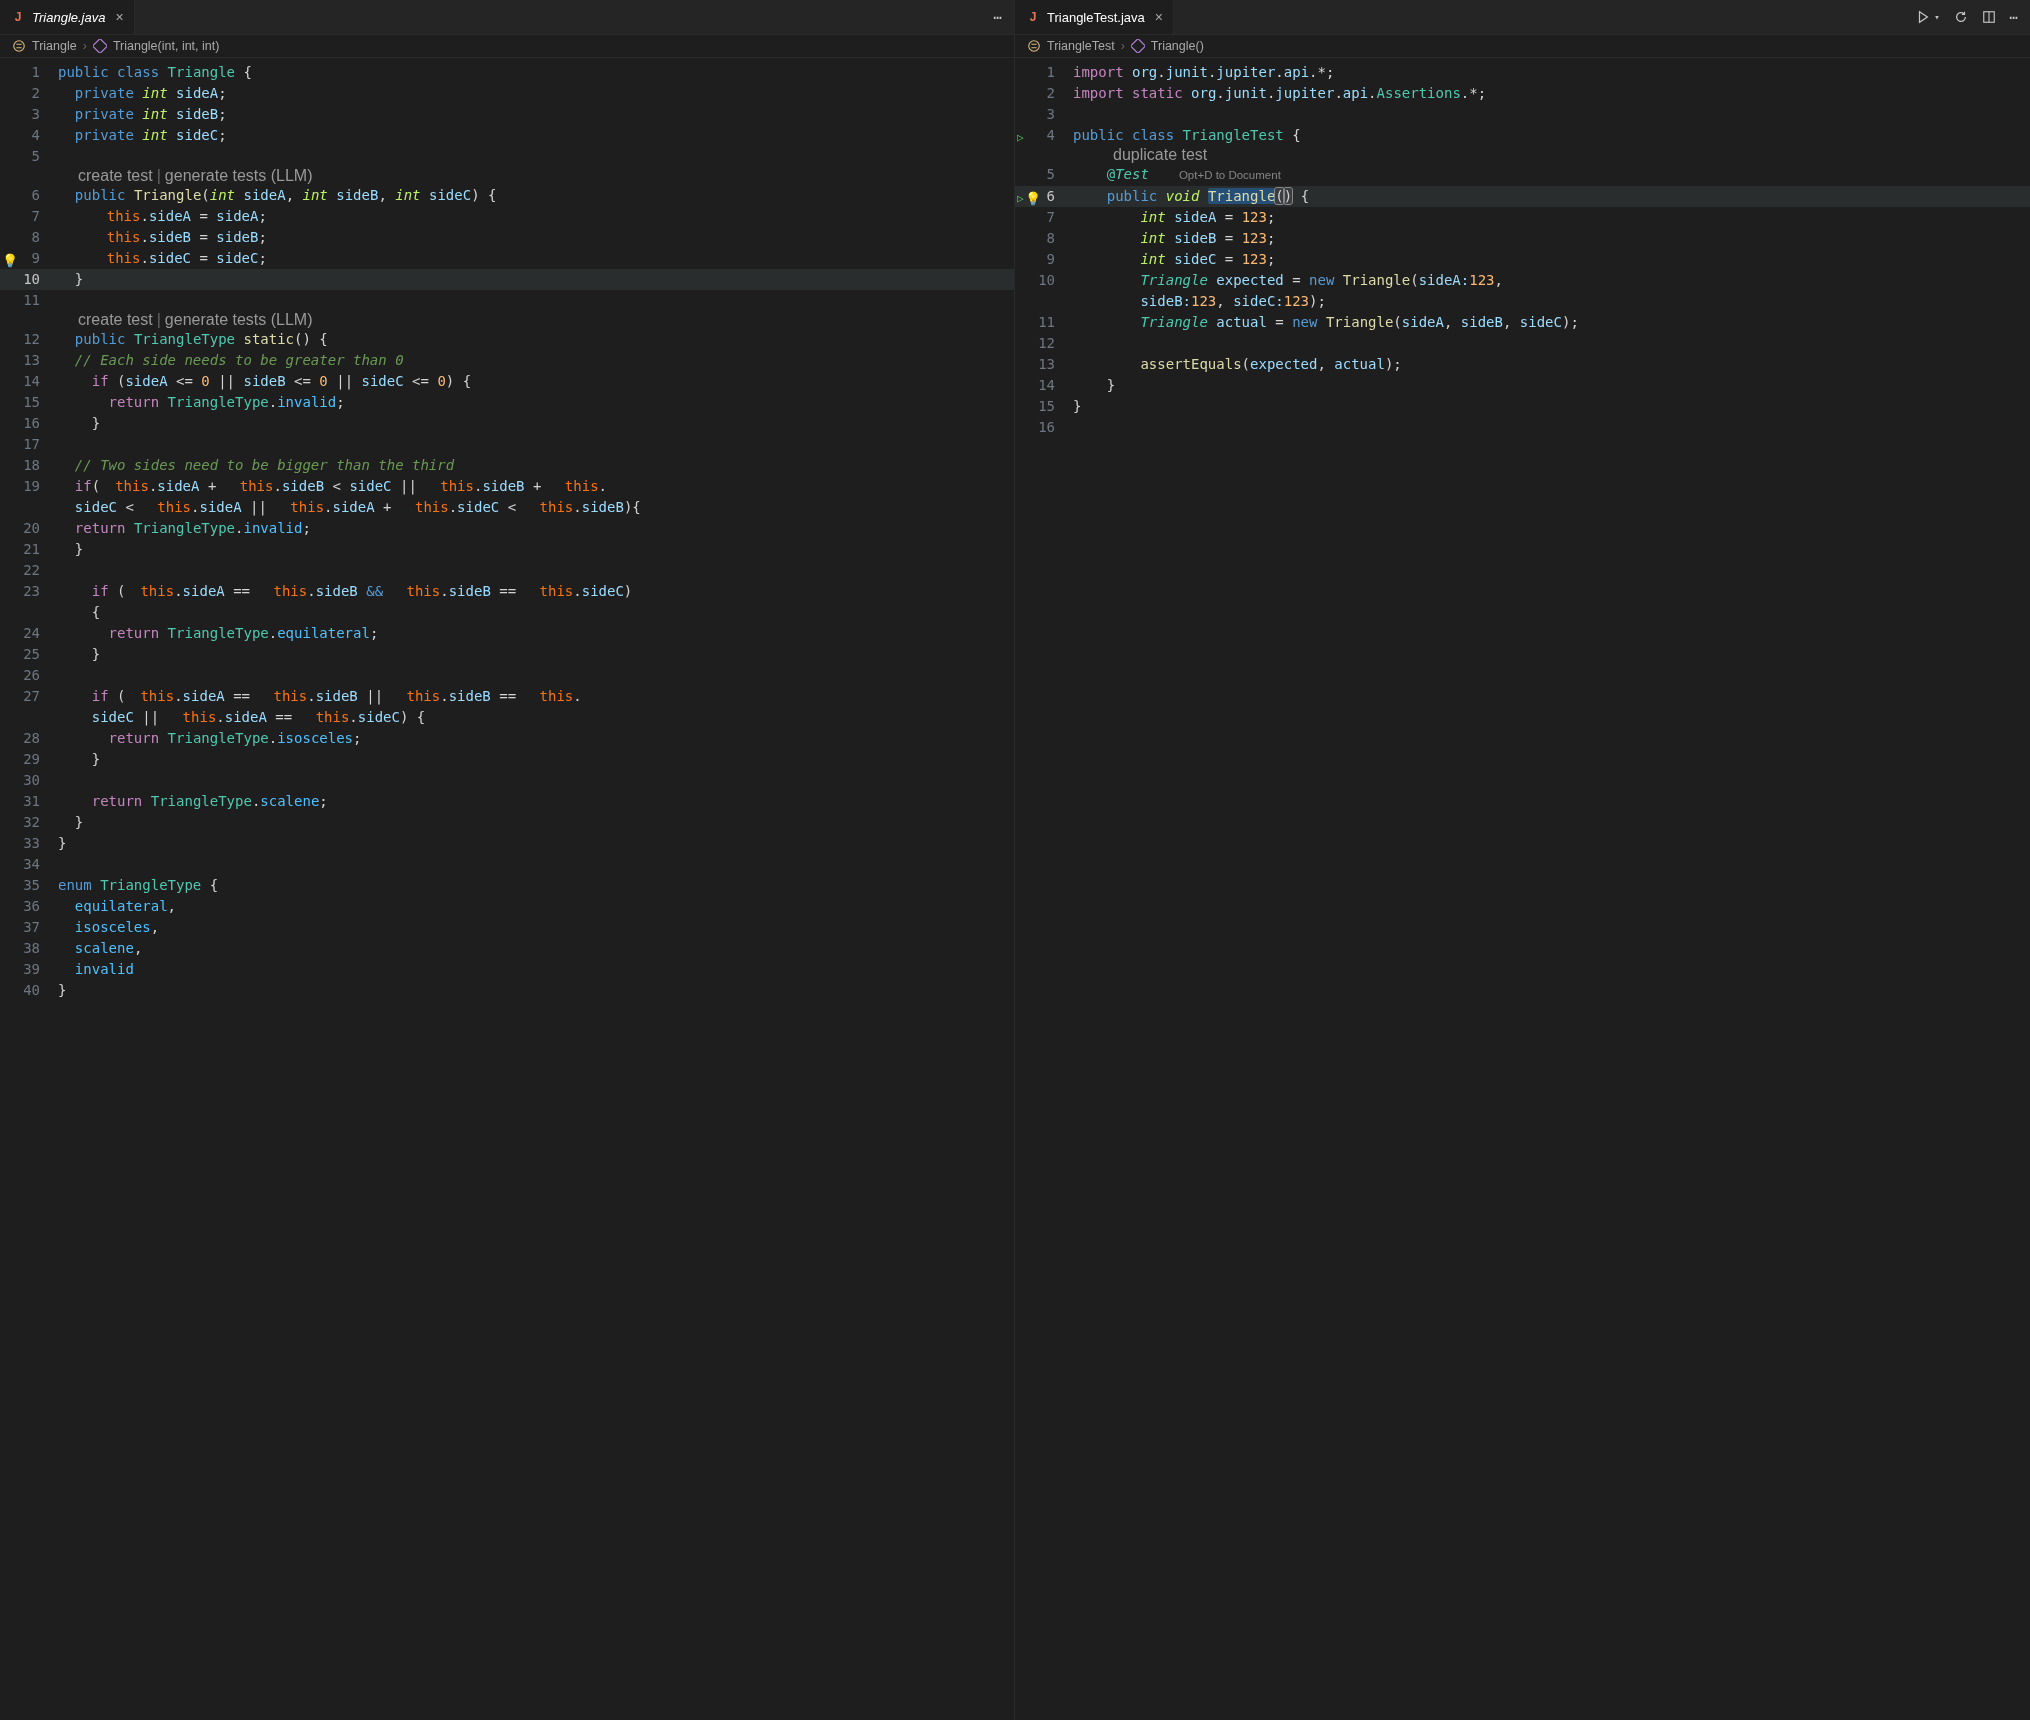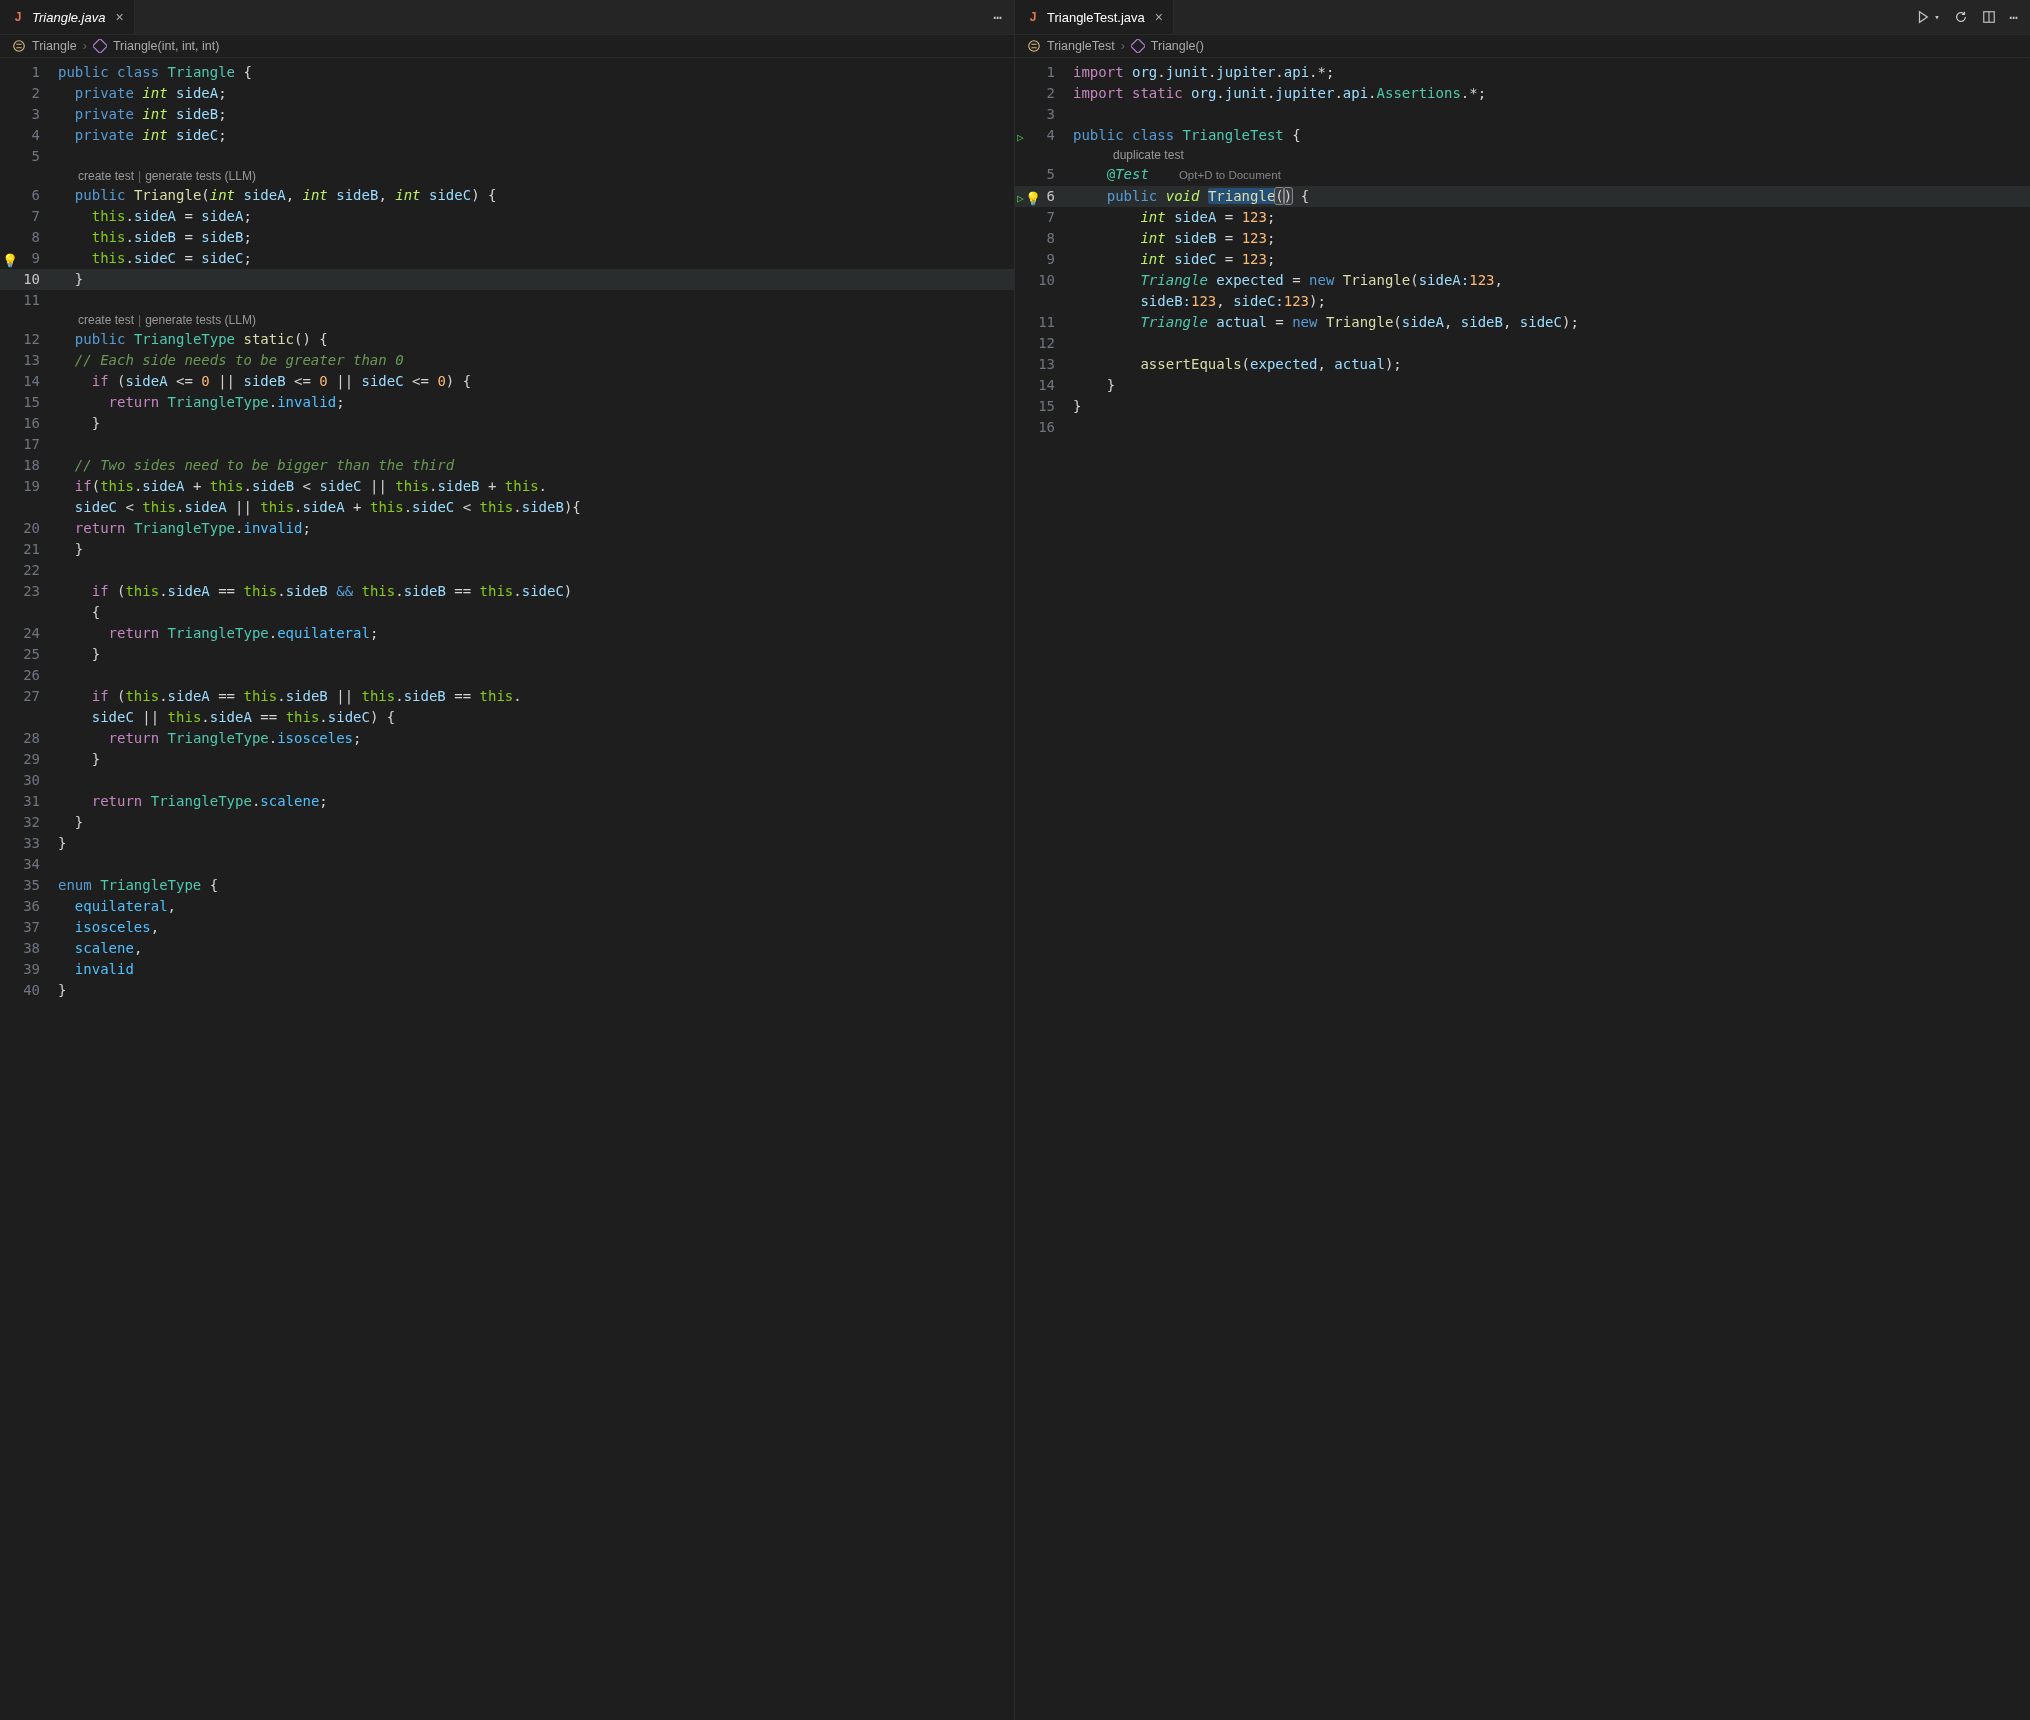--- a/index.html
+++ b/index.html
@@ -161,37 +161,37 @@
   .kw   { color:#569cd6; }      
   .kwr  { color:#c586c0; }      
   .kwy  { color:#bef264; font-style:italic;margin-top:36px; }
   .type { color:#4ec9b0; }
   .fn   { color:#dcdcaa; }
   .var  { color:#9cdcfe; }
   .num  { color:#fdba74; }
   .op   { color:#d4d4d4; }
   .cmt  { color:#6a9955; font-style:italic; }
   .ann  { color:#4ec9b0; }
-  .this { color:#84cc16; }
+  .this { color:#f97316;margin-left:15px; }
   .enumv{ color:#4fc1ff; }
   .param{ color:#9cdcfe; }
   .paramlbl { color:#9cdcfe; }
   .bracesel {
     background: #3a3d41;
     outline:1px solid #888;
     border-radius:2px;
   }
   .cursorword {
     background: var(--hl-word);
     border-radius:2px;
   }
 
   .codelens {
     font-family: -apple-system, "Segoe UI", sans-serif;
-    font-size: 12px;
+    font-size: 16px;
     color: #999;
     padding-left: 78px;
     line-height: 18px;
   }
   .codelens .sep { margin: 0 4px; color:#666; }
 
   .inlinehint {
     color: #858585;
     font-family: -apple-system, sans-serif;
     font-size: 11.5px;

